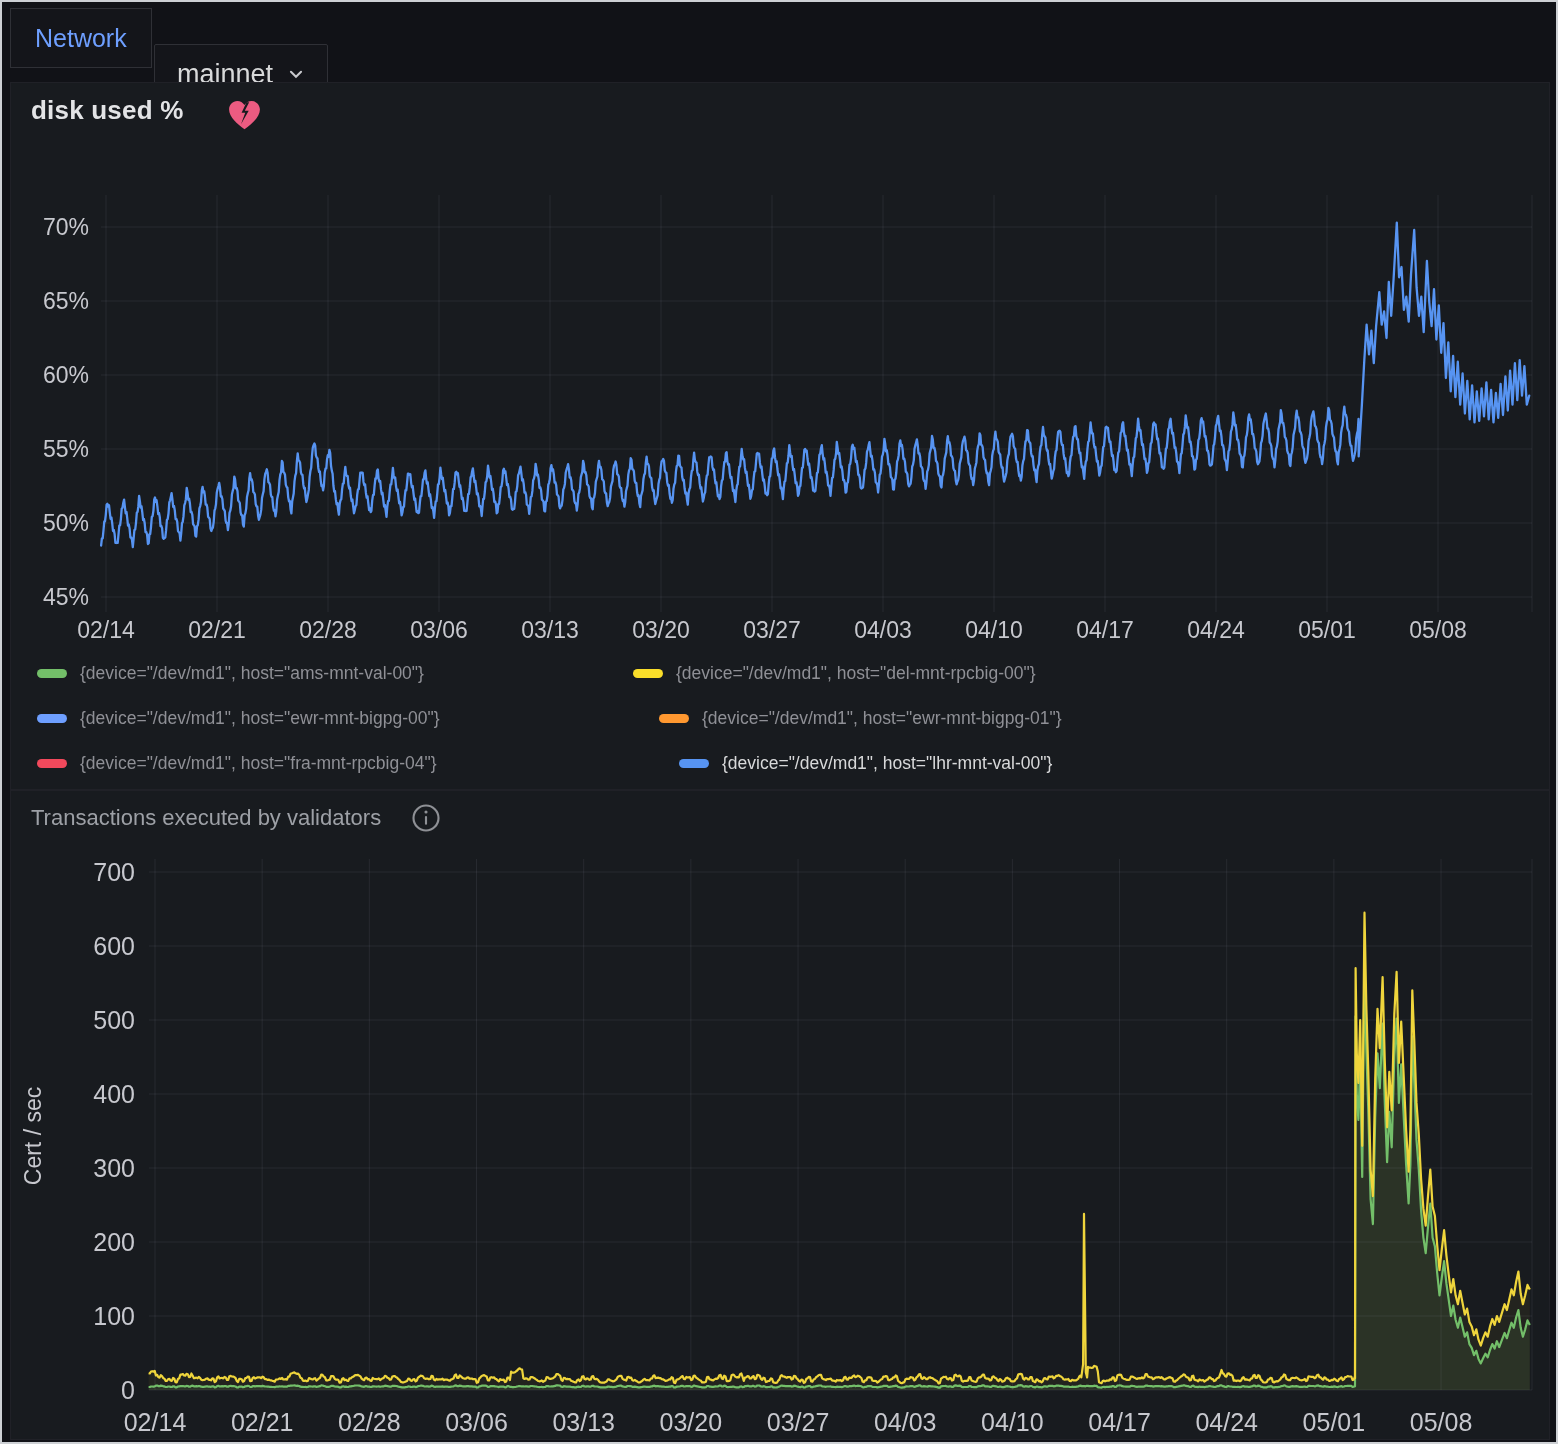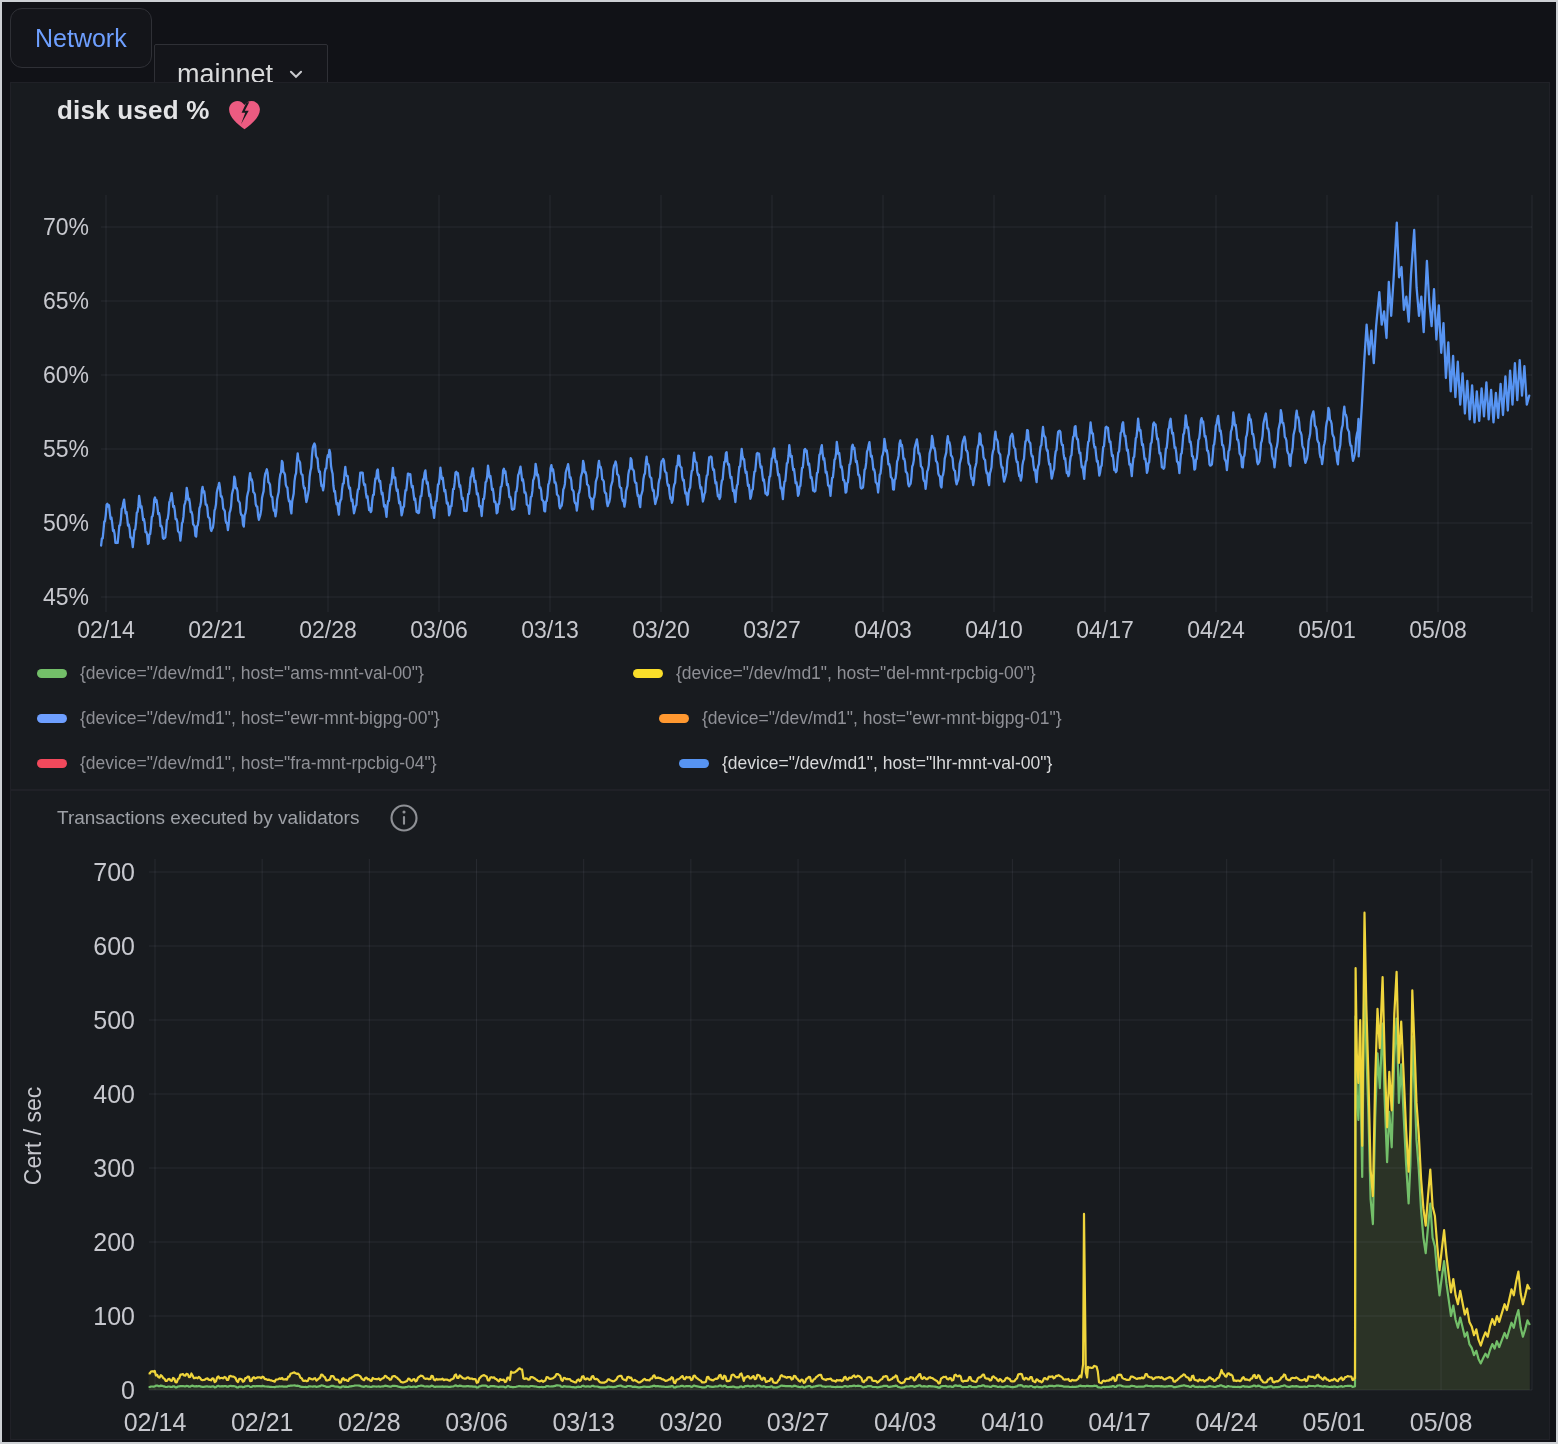--- a/index.html
+++ b/index.html
@@ -6,36 +6,36 @@
   body { background:#555; font-family:"Liberation Sans", sans-serif; }
   .screen {
     position:relative; width:1558px; height:1444px;
     background:#111217; border:2px solid #cdd0d4; overflow:hidden;
   }
   
   .topbar { position:absolute; left:0; top:0; width:100%; height:78px; background:#111217; }
   .var-label {
     position:absolute; left:8px; top:6px; height:60px;
     display:flex; align-items:center; padding:0 24px;
-    border:1px solid #2f3036; border-radius:12px; background:#14151a;
+    border:1px solid #2f3036; border-radius:0; background:#14151a;
     color:#6e9fff; font-size:25px; font-weight:500;
   }
   .var-select {
     position:absolute; left:152px; top:6px; height:60px;
     display:flex; align-items:center; gap:14px; padding:0 22px;
     border:1px solid #2f3036; border-radius:2px; background:#14151a;
     color:#d8d9da; font-size:27px; font-weight:500; cursor:pointer;margin-top:36px;
   }
   
   .panel { position:absolute; background:#181b1f; border:1px solid #202127; }
   #panel-disk { left:8px; top:80px;  width:1540px; height:708px; }
   #panel-tx   { left:8px; top:788px; width:1540px; height:650px; }
-  .p-title-row { position:absolute; left:20px; top:12px; display:flex; align-items:center; gap:22px;margin-left:26px; }
+  .p-title-row { position:absolute; left:20px; top:12px; display:flex; align-items:center; gap:22px; }
   .p-title-1 { color:#e3e4e6; font-size:26px; font-weight:600; letter-spacing:.2px; }
-  .p-title-2 { color:#9da0a6; font-size:19px; font-weight:500; }
+  .p-title-2 { color:#9da0a6; font-size:22px; font-weight:500; }
   .chart-svg { position:absolute; left:0; top:0; }
   
   .legend { position:absolute; left:26px; top:568px; width:1500px; }
   .legend-row { display:flex; align-items:center; height:45px; }
   .legend-item { display:flex; align-items:center; white-space:nowrap; cursor:pointer; }
   .legend-marker { display:inline-block; width:30px; height:9px; border-radius:5px; margin-right:13px; flex:0 0 auto; }
   .legend-text { font-size:17.5px; color:#8f9096; }
   .legend-text.active { color:#d8d9da; }
 </style>
 </head>

